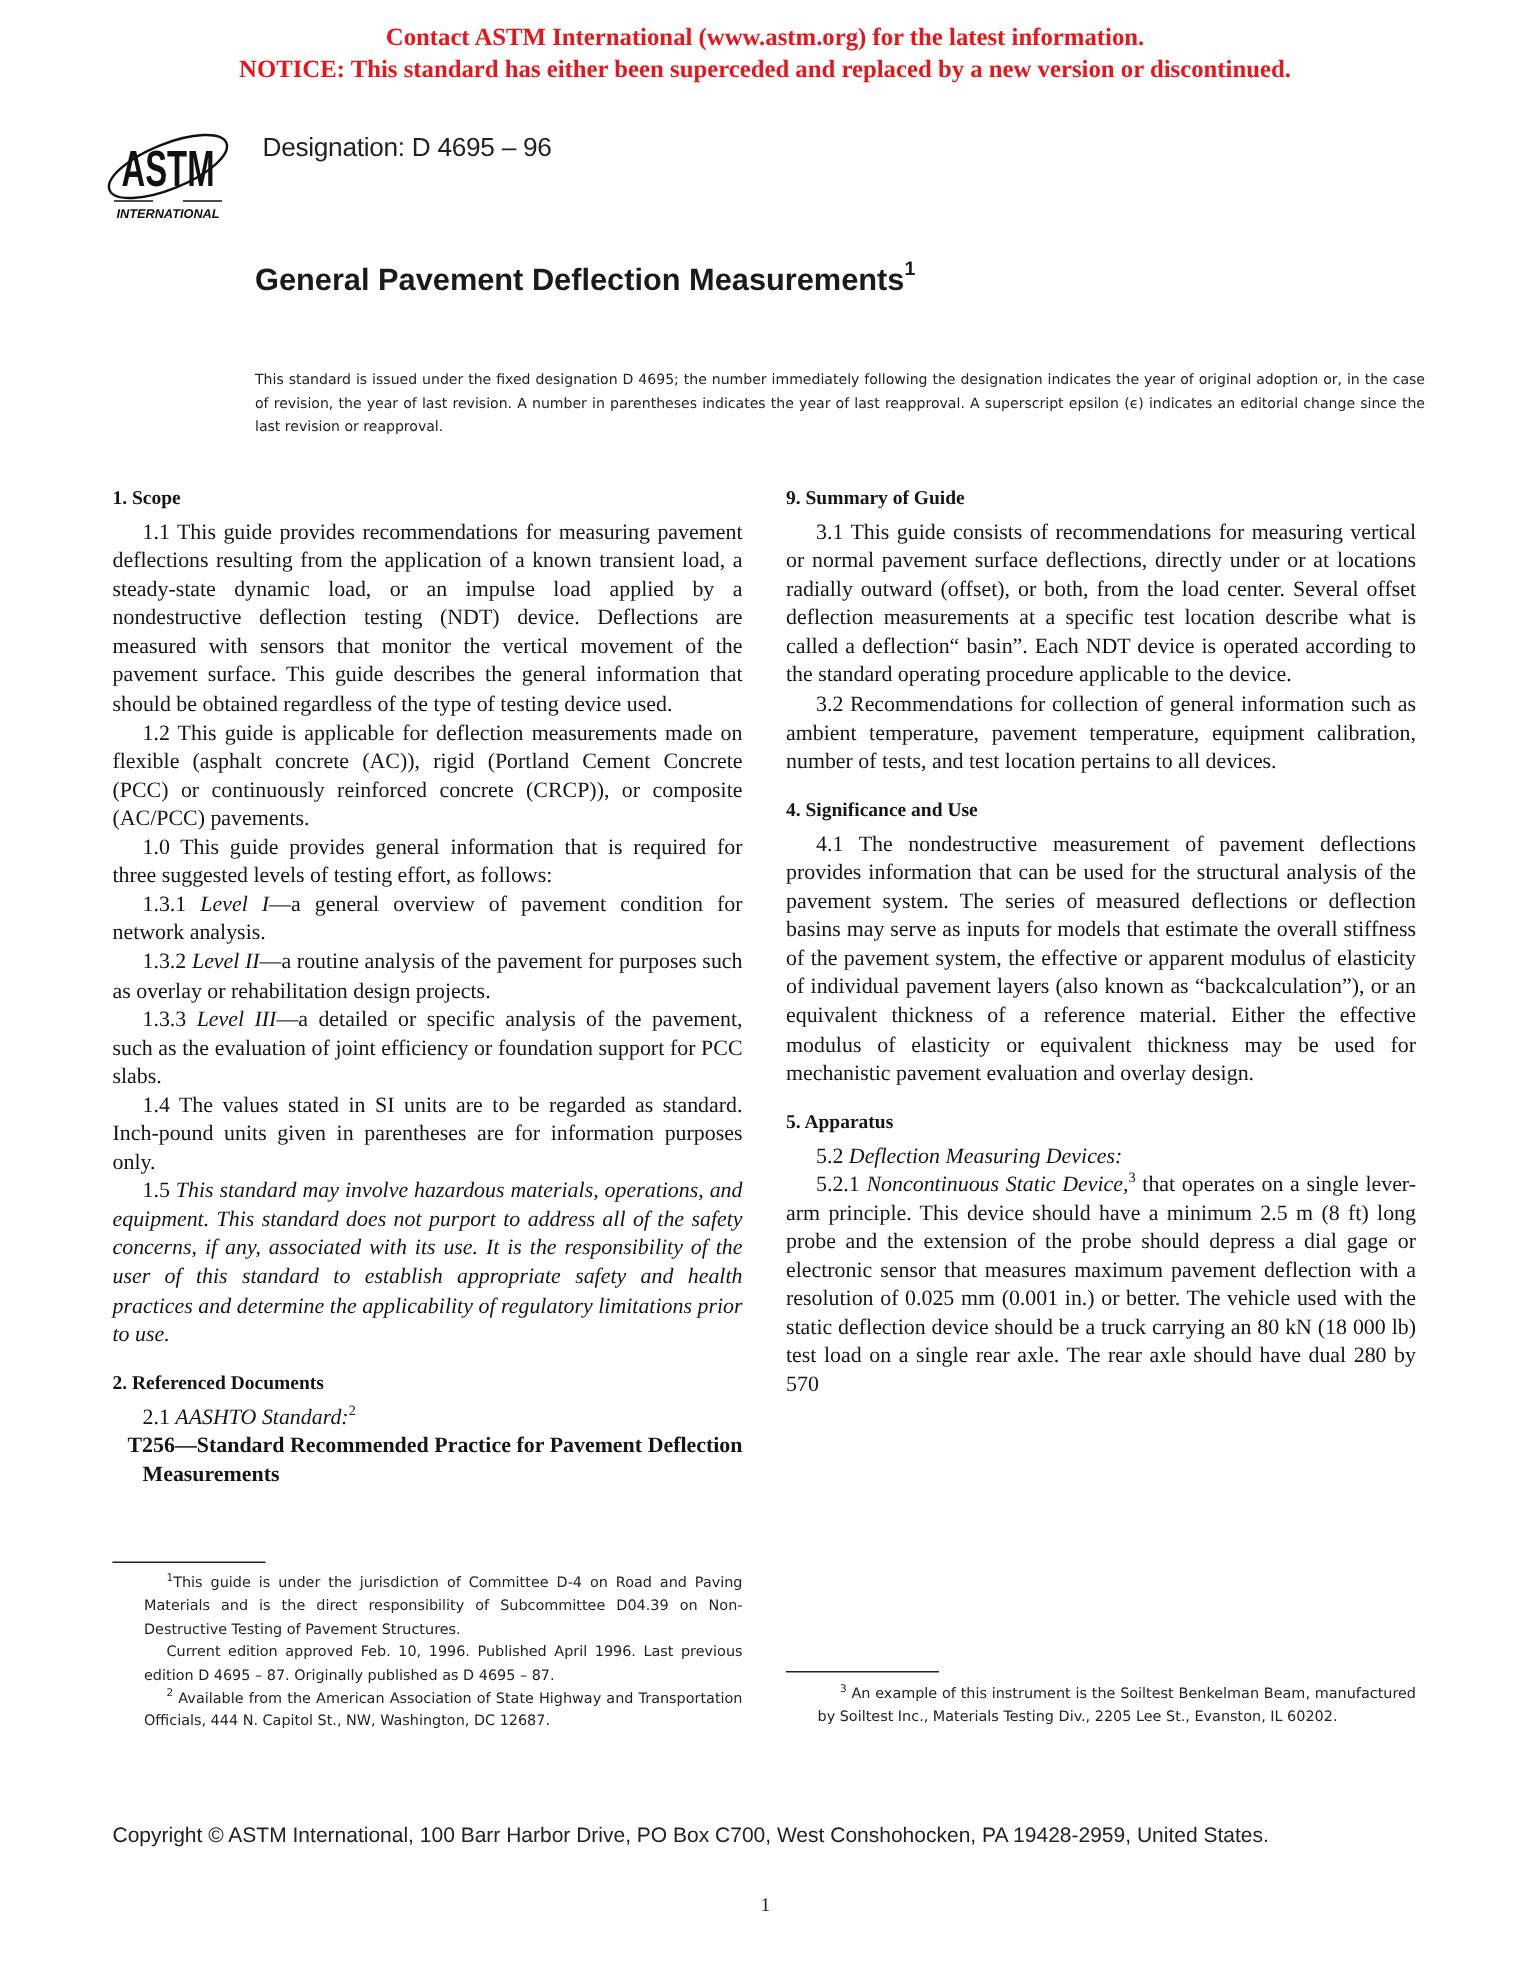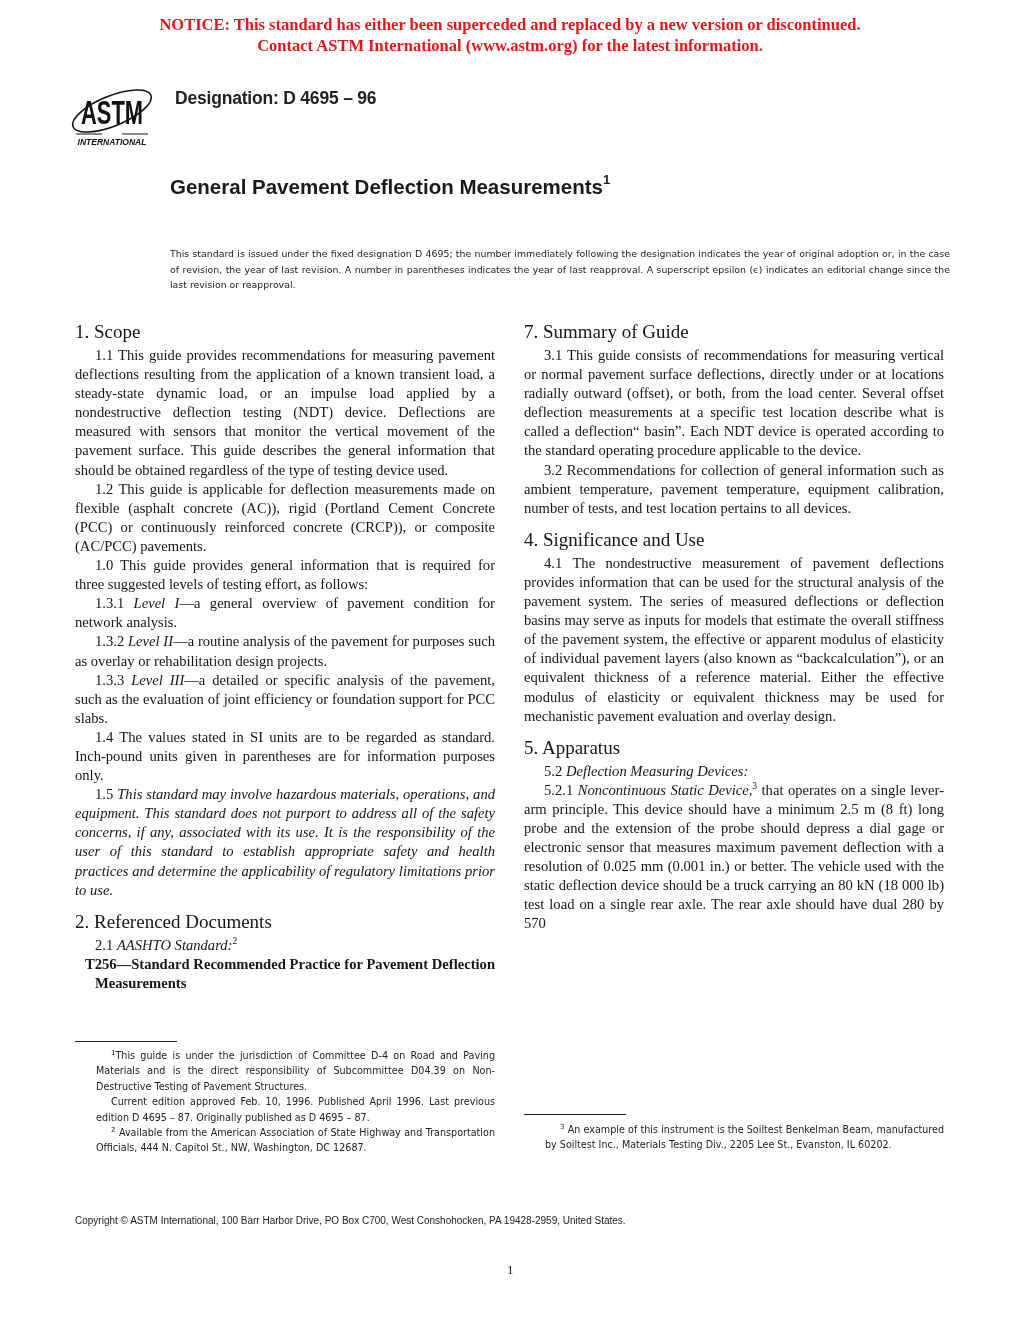--- a/index.html
+++ b/index.html
@@ -4,55 +4,55 @@
   <style>
     * { margin: 0; padding: 0; box-sizing: border-box; }
     html, body { width: 1020px; height: 1320px; background: #ffffff; }
     body { position: relative; font-family: "Liberation Serif", serif; color: #111; overflow: hidden; }
 
     .notice { position: absolute; top: 14px; left: 0; width: 1020px; text-align: center;
       color: #e8161b; font-family: "Liberation Serif", serif; font-weight: bold; font-size: 16.5px; line-height: 21px; }
 
     .logo { position: absolute; top: 78px; left: 62px; width: 100px; height: 70px; }
     .designation { position: absolute; top: 88px; left: 175px; font-family: "Liberation Sans", sans-serif;
-      font-size: 17.5px; font-weight: bold; color: #222; letter-spacing: -0.2px; }
+      font-size: 17.5px; font-weight: normal; color: #222; letter-spacing: -0.2px; }
 
     .title { position: absolute; top: 174px; left: 170px; font-family: "Liberation Sans", sans-serif;
       font-weight: bold; font-size: 20.5px; line-height: 26px; color: #1a1a1a; }
     .title sup { font-size: 13px; position: relative; top: -2px; }
 
     .issued { position: absolute; top: 246px; left: 170px; width: 780px; font-family: "DejaVu Sans", sans-serif;
       font-size: 9.4px; line-height: 15.5px; color: #222; text-align: justify; }
 
     .col { position: absolute; top: 322px; width: 420px; font-size: 14.6px; line-height: 19.1px; color: #151515; }
     .col.left { left: 75px; }
     .col.right { left: 524px; }
-    .col h2 { font-size: 19px; font-weight: normal; margin: 0 0 4px 0; line-height: 20px; }
+    .col h2 { font-size: 13px; font-weight: bold; margin: 0 0 4px 0; line-height: 20px; }
     .col p { text-align: justify; text-indent: 20px; margin: 0; }
     .col h2.spaced { margin-top: 12px; }
     .ref-item { padding-left: 20px; text-indent: -20px; margin-left: 0; text-align: left; }
     i, em { font-style: italic; }
     sup { font-size: 9.5px; vertical-align: super; line-height: 0; }
 
     .fn-rule { position: absolute; width: 102px; height: 1px; background: #222; }
     .footnotes { position: absolute; font-family: "DejaVu Sans", sans-serif; font-size: 9.6px; line-height: 15.4px;
       color: #222; width: 420px; text-align: justify; }
     .footnotes p { text-indent: 15px; margin-left: 21px; }
     .footnotes sup { font-size: 7px; }
 
     .copyright { position: absolute; top: 1215px; left: 75px; font-family: "Liberation Sans", sans-serif;
-      font-size: 10px; color: #222; }
+      font-size: 14px; color: #222; }
     .pagenum { position: absolute; top: 1262px; left: 507px; font-size: 13px; color: #222; }
   </style>
 </head>
 <body>
 
 <div class="notice">
+  <div>Contact ASTM International (www.astm.org) for the latest information.</div>
   <div>NOTICE: This standard has either been superceded and replaced by a new version or discontinued.</div>
-  <div>Contact ASTM International (www.astm.org) for the latest information.</div>
 </div>
 
 <svg class="logo" viewBox="0 0 100 70">
   <ellipse cx="50" cy="33" rx="42" ry="15" fill="none" stroke="#111" stroke-width="1.6" transform="rotate(-22 50 33)"></ellipse>
   <text x="50" y="46" text-anchor="middle" font-family="Liberation Sans, sans-serif" font-weight="bold" font-size="34" fill="#111" textLength="62" lengthAdjust="spacingAndGlyphs">ASTM</text>
   <line x1="14" y1="56" x2="40" y2="56" stroke="#111" stroke-width="1"></line>
   <line x1="60" y1="56" x2="86" y2="56" stroke="#111" stroke-width="1"></line>
   <text x="50" y="67" text-anchor="middle" font-family="Liberation Sans, sans-serif" font-weight="bold" font-style="italic" font-size="8.5" fill="#111">INTERNATIONAL</text>
 </svg>
 
@@ -81,21 +81,21 @@
 </div>
 
 <div class="fn-rule" style="top:1041px;left:75px;"></div>
 <div class="footnotes" style="top:1048px;left:75px;">
   <p><sup>1</sup><span>This guide is under the jurisdiction of Committee D-4 on Road and Paving Materials and is the direct responsibility of Subcommittee D04.39 on Non-Destructive Testing of Pavement Structures.</span></p>
   <p>Current edition approved Feb. 10, 1996. Published April 1996. Last previous edition D 4695 – 87. Originally published as D 4695 – 87.</p>
   <p><sup>2</sup> <span>Available from the American Association of State Highway and Transportation Officials, 444 N. Capitol St., NW, Washington, DC 12687.</span></p>
 </div>
 
 <div class="col right">
-  <h2>7.  Summary of Guide</h2>
+  <h2>9.  Summary of Guide</h2>
   <p>3.1 This guide consists of recommendations for measuring vertical or normal pavement surface deflections, directly under or at locations radially outward (offset), or both, from the load center. Several offset deflection measurements at a specific test location describe what is called a deflection“ basin”. Each NDT device is operated according to the standard operating procedure applicable to the device.</p>
   <p>3.2 Recommendations for collection of general information such as ambient temperature, pavement temperature, equipment calibration, number of tests, and test location pertains to all devices.</p>
 
   <h2 class="spaced">4.  Significance and Use</h2>
   <p>4.1 The nondestructive measurement of pavement deflections provides information that can be used for the structural analysis of the pavement system. The series of measured deflections or deflection basins may serve as inputs for models that estimate the overall stiffness of the pavement system, the effective or apparent modulus of elasticity of individual pavement layers (also known as “backcalculation”), or an equivalent thickness of a reference material. Either the effective modulus of elasticity or equivalent thickness may be used for mechanistic pavement evaluation and overlay design.</p>
 
   <h2 class="spaced">5.  Apparatus</h2>
   <p><span>5.2  </span><i>Deflection Measuring Devices:</i></p>
   <p><span>5.2.1 </span><i>Noncontinuous Static Device,</i><sup>3</sup><span>  that operates on a single lever-arm principle. This device should have a minimum 2.5 m (8 ft) long probe and the extension of the probe should depress a dial gage or electronic sensor that measures maximum pavement deflection with a resolution of 0.025 mm (0.001 in.) or better. The vehicle used with the static deflection device should be a truck carrying an 80 kN (18 000 lb) test load on a single rear axle. The rear axle should have dual 280 by 570</span></p>
 </div>

